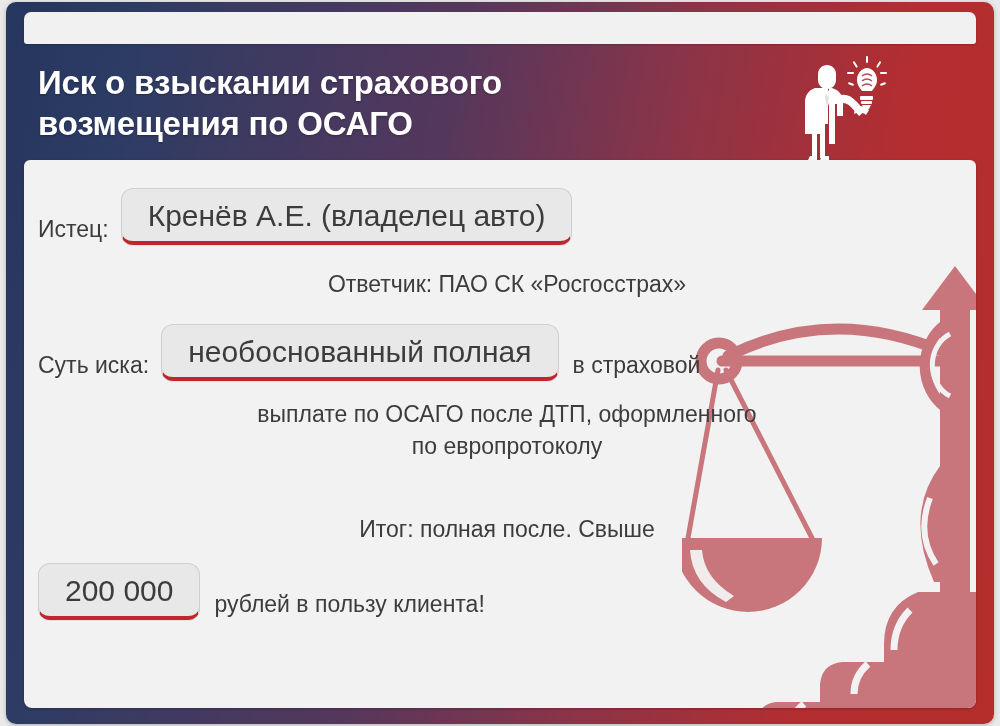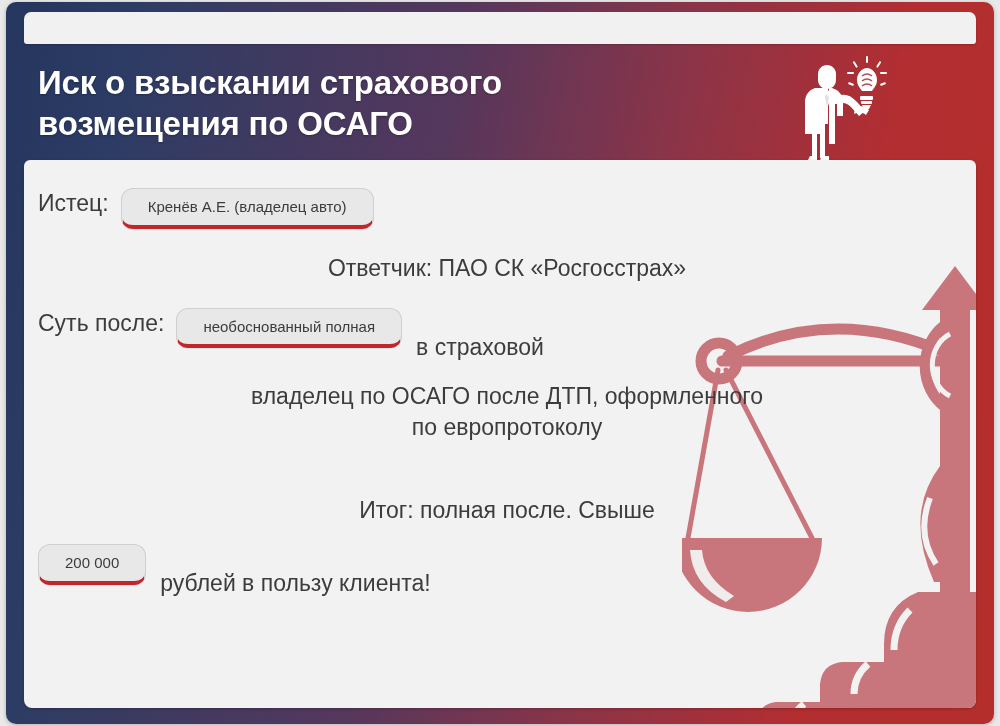--- a/index.html
+++ b/index.html
@@ -101,21 +101,21 @@
 
   
   .content {
     position: relative;
     z-index: 3;
     padding: 28px 0 0 14px;
   }
 
   .row {
     display: flex;
-    align-items: flex-start;
+    align-items: flex-end;
     flex-wrap: wrap;
     color: #3c3c3c;
     font-size: 23px;
     line-height: 1.34;
   }
 
   .line {
     color: #3c3c3c;
     font-size: 23px;
     line-height: 1.36;
@@ -127,21 +127,21 @@
   .tail  { margin-left: 14px; margin-top: 24px; }
 
   
   .chip {
     display: inline-block;
     background: #e8e8e8;
     border: 1px solid #cfcfcf;
     border-bottom: 4px solid #c0272d;
     border-radius: 12px;
     padding: 10px 26px 9px 26px;
-    font-size: 15px;
+    font-size: 30px;
     color: #3c3c3c;
     box-shadow: 0 1px 1px rgba(0,0,0,0.07);
     line-height: 1.1;
   }
 
   .gap-sm { height: 18px; }
   .gap-md { height: 24px; }
   .gap-lg { height: 26px; }
 </style>
 </head>
@@ -250,28 +250,28 @@
           <span class="chip">Кренёв А.Е. (владелец авто)</span>
         </div>
 
         <div class="gap-md"></div>
 
         <div class="line">Ответчик: ПАО СК «Росгосстрах»</div>
 
         <div class="gap-md"></div>
 
         <div class="row">
-          <span class="label">Суть после:</span>
+          <span class="label">Суть иска:</span>
           <span class="chip">необоснованный полная</span>
           <span class="tail">в страховой</span>
         </div>
 
         <div class="gap-sm"></div>
 
-        <div class="line">владелец по ОСАГО после ДТП, оформленного
+        <div class="line">выплате по ОСАГО после ДТП, оформленного
 по европротоколу</div>
 
         <div class="gap-lg"></div>
 
 
         <div class="gap-lg"></div>
 
         <div class="line">Итог: полная после. Свыше</div>
 
         <div class="gap-sm"></div>

